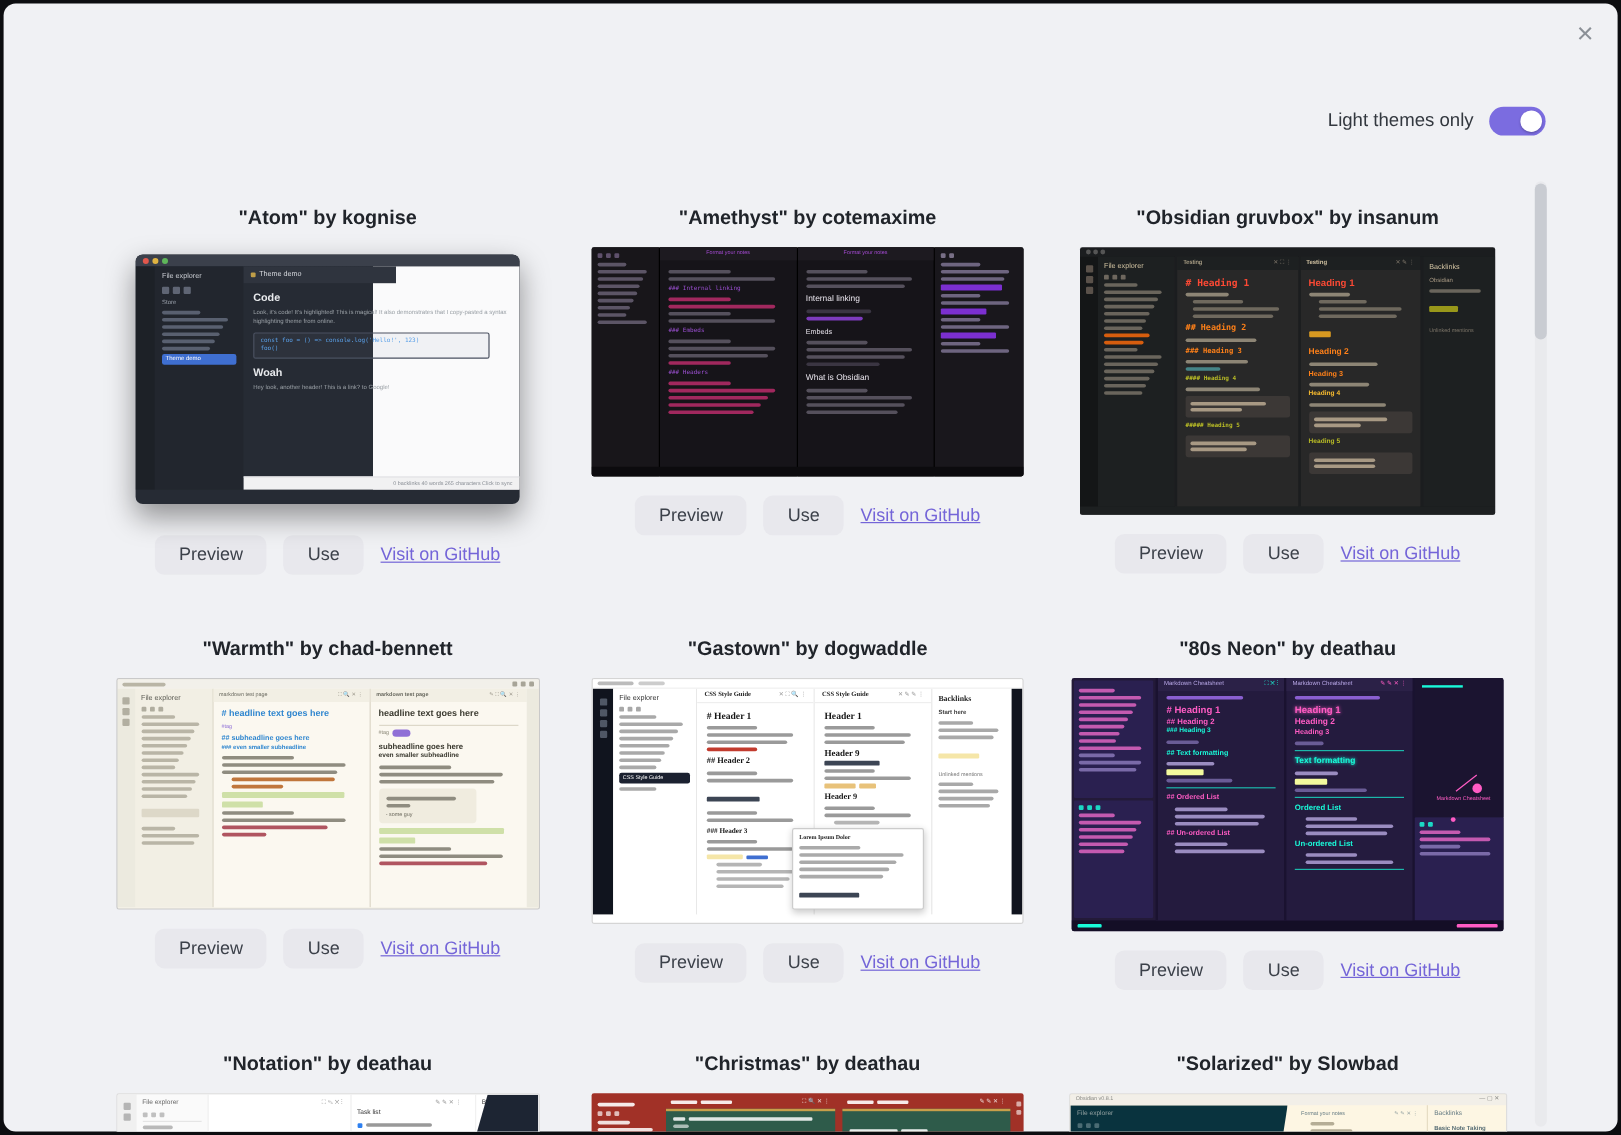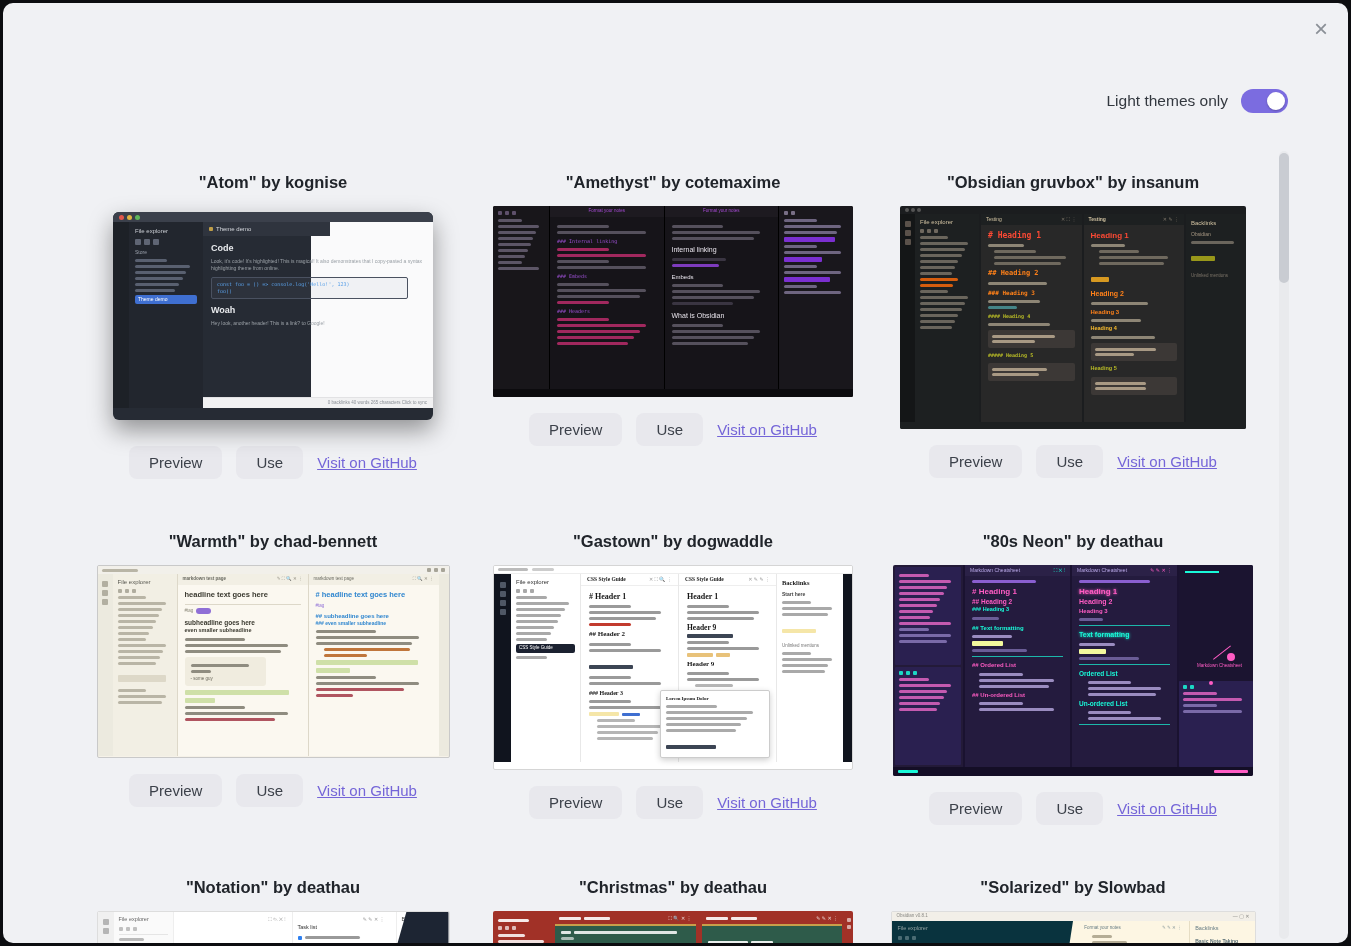--- a/index.html
+++ b/index.html
@@ -485,20 +485,49 @@
               </div>
             <div class="chip" style="background:#ddd8c8;width:90%;height:7px"></div>
             <div style="--bar:#b9b5a6">
                 <div class="bar" style="width: 52%;"></div>
                 <div class="bar" style="width: 89%;"></div>
                 <div class="bar" style="width: 83%;"></div>
               </div>
           </div>
           <div class="wa-pane">
             <div class="wa-tab t4">
+                <span>markdown test page</span>
+                <span style="color:#9a968a">⛶ 🔍 ✕ ⋮</span>
+              </div>
+            <div class="wa-content">
+              <div class="t75 b" style="color:#2f86cf"># headline text goes here</div>
+              <div class="t4" style="color:#8f6fd6;margin:2px 0">#tag</div>
+              <div class="t6 b" style="color:#2f86cf;margin-top:3px">## subheadline goes here</div>
+              <div class="t5 b" style="color:#2f86cf">### even smaller subheadline</div>
+              <div style="--bar:#8f8c80">
+                  <div class="bar" style="width: 52%;"></div>
+                  <div class="bar" style="width: 89%;"></div>
+                  <div class="bar" style="width: 83%;"></div>
+                </div>
+              <div style="padding-left:8px">
+                <div class="bar" style="width:80%;--bar:#c0763c"></div>
+                <div class="bar" style="width:40%;--bar:#c0763c"></div>
+              </div>
+              <div class="wa-hl" style="width:88%"></div>
+              <div class="wa-hl" style="width:30%"></div>
+              <div style="--bar:#8f8c80">
+                  <div class="bar" style="width: 52%;"></div>
+                  <div class="bar" style="width: 89%;"></div>
+                </div>
+              <div class="bar" style="width:76%;--bar:#b05560"></div>
+              <div class="bar" style="width:32%;--bar:#b05560"></div>
+            </div>
+          </div>
+          <div class="wa-pane">
+            <div class="wa-tab t4">
                 <span class="b">markdown test page</span>
                 <span style="color:#9a968a">✎ ⛶ 🔍 ✕ ⋮</span>
               </div>
             <div class="wa-content">
               <div class="t75 b" style="color:#3a392f">headline text goes here</div>
               <div style="height:1px;background:#ddd8c9;margin:3px 0"></div>
               <div class="row">
                 <span class="t4" style="color:#8a8777">#tag</span>
                 <span class="chip" style="background:#8f6fd6;width:15px;height:6px;border-radius:3px"></span>
               </div>
@@ -514,49 +543,20 @@
                 <div class="bar" style="width:30%;--bar:#8f8c80"></div>
                 <div class="t4" style="color:#6a685c">- some guy</div>
               </div>
               <div class="wa-hl" style="width:90%"></div>
               <div class="wa-hl" style="width:26%"></div>
               <div style="--bar:#8f8c80">
                   <div class="bar" style="width: 52%;"></div>
                   <div class="bar" style="width: 89%;"></div>
                 </div>
               <div class="bar" style="width:78%;--bar:#b05560"></div>
-            </div>
-          </div>
-          <div class="wa-pane">
-            <div class="wa-tab t4">
-                <span>markdown test page</span>
-                <span style="color:#9a968a">⛶ 🔍 ✕ ⋮</span>
-              </div>
-            <div class="wa-content">
-              <div class="t75 b" style="color:#2f86cf"># headline text goes here</div>
-              <div class="t4" style="color:#8f6fd6;margin:2px 0">#tag</div>
-              <div class="t6 b" style="color:#2f86cf;margin-top:3px">## subheadline goes here</div>
-              <div class="t5 b" style="color:#2f86cf">### even smaller subheadline</div>
-              <div style="--bar:#8f8c80">
-                  <div class="bar" style="width: 52%;"></div>
-                  <div class="bar" style="width: 89%;"></div>
-                  <div class="bar" style="width: 83%;"></div>
-                </div>
-              <div style="padding-left:8px">
-                <div class="bar" style="width:80%;--bar:#c0763c"></div>
-                <div class="bar" style="width:40%;--bar:#c0763c"></div>
-              </div>
-              <div class="wa-hl" style="width:88%"></div>
-              <div class="wa-hl" style="width:30%"></div>
-              <div style="--bar:#8f8c80">
-                  <div class="bar" style="width: 52%;"></div>
-                  <div class="bar" style="width: 89%;"></div>
-                </div>
-              <div class="bar" style="width:76%;--bar:#b05560"></div>
-              <div class="bar" style="width:32%;--bar:#b05560"></div>
             </div>
           </div>
           <div class="wa-rail" style="width:10px"></div>
         </div>
       </div>
       <div class="actions">
         <button class="btn">Preview</button>
         <button class="btn">Use</button>
         <a class="glink">Visit on GitHub</a>
       </div>

